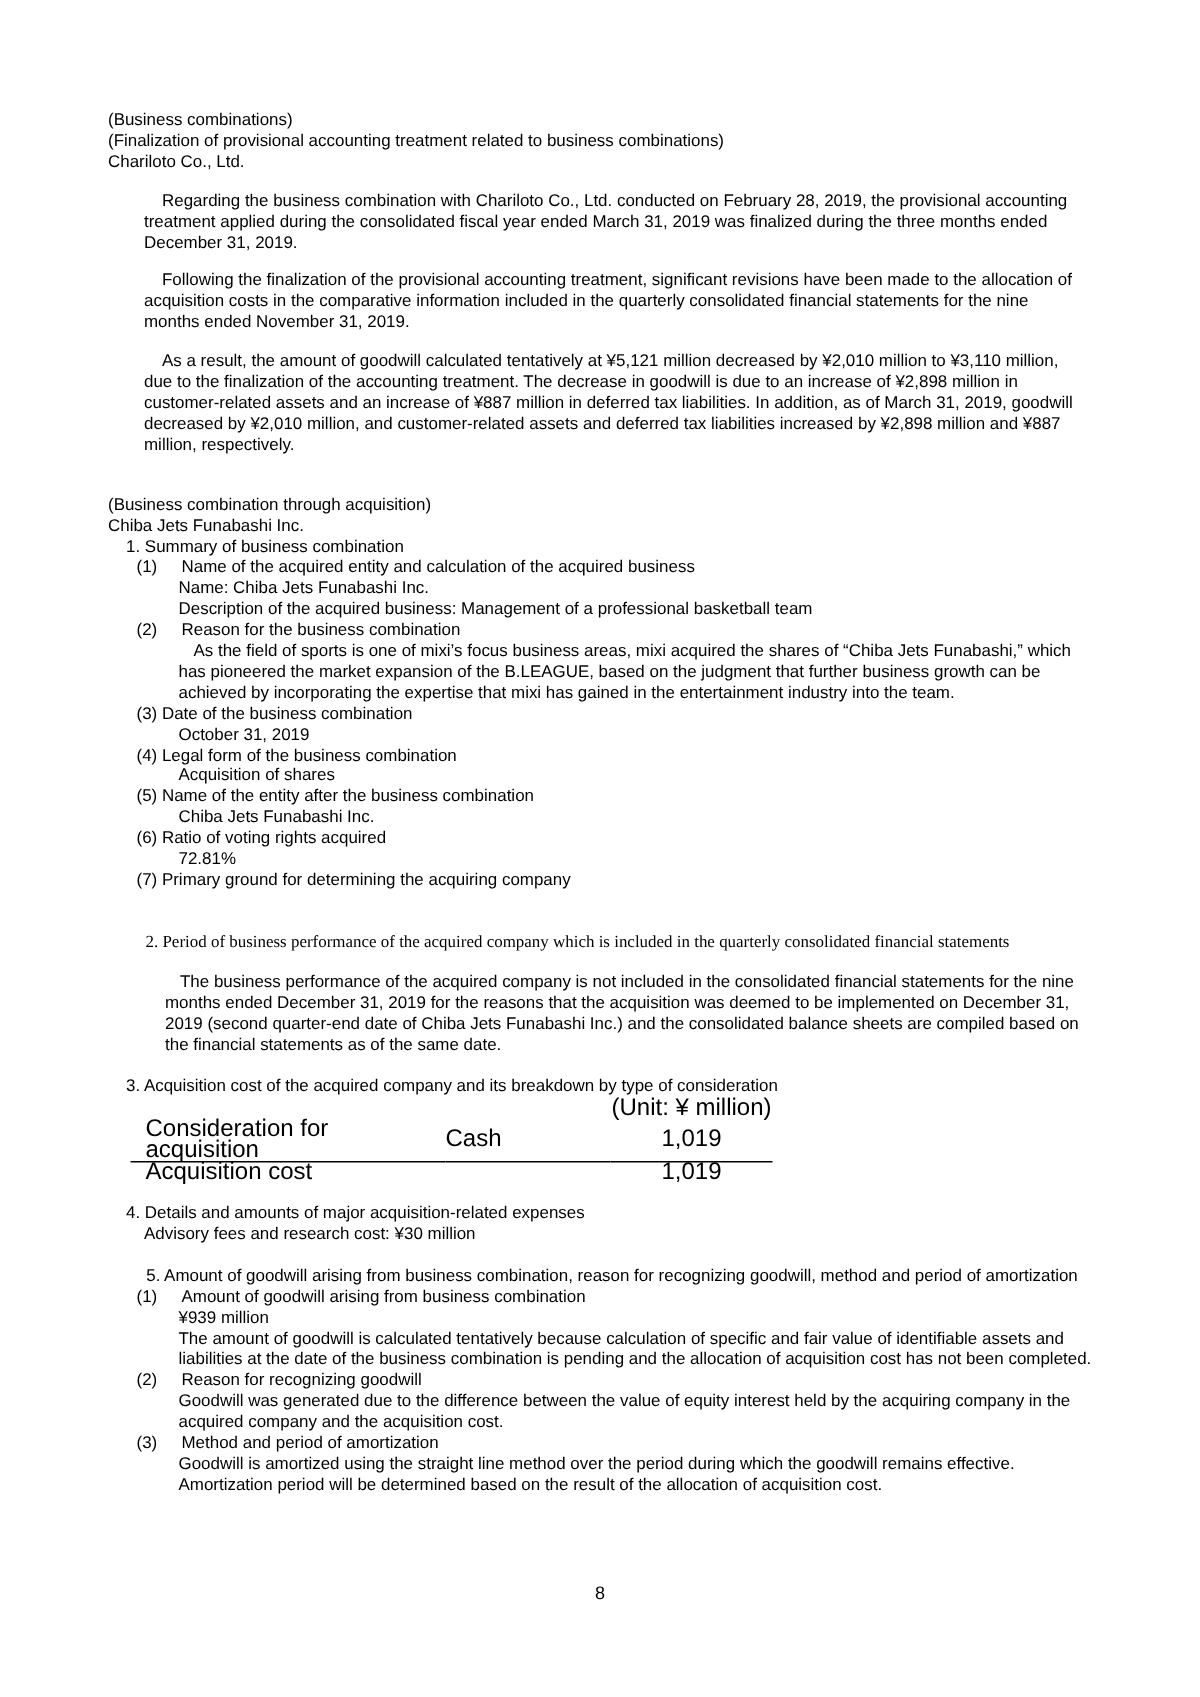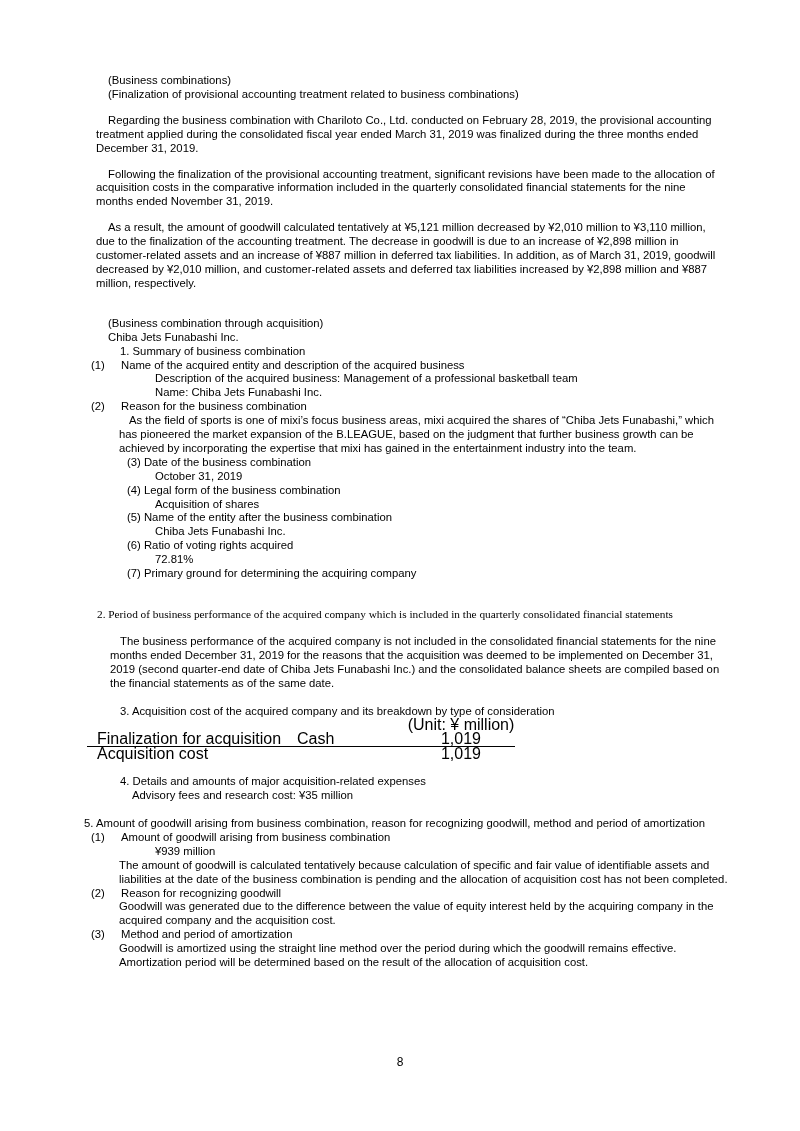--- a/index.html
+++ b/index.html
@@ -1,19 +1,19 @@
 <!DOCTYPE html>
 <html><head>
 <meta charset="utf-8">
 <style>
   html, body { margin: 0; padding: 0; background: #ffffff; }
   body { width: 800px; height: 1131px; position: relative; overflow: hidden;
          font-family: "Liberation Sans", sans-serif; font-size: 11.3px; color: #000; }
   .page { position: absolute; left: 72px; top: 74px; width: 660px; line-height: 13.9px; }
-  .l { white-space: nowrap; margin-left: 36px; }
+  .l { white-space: nowrap; }
   .i1 { padding-left: 12px; }
   .ind-t { text-indent: 12px; padding-left: 12px; margin:12px; }
   .gap { height: 14px; }
   .row { display: flex; }
   .num { width: 30px; flex: none; }
   .sub { padding-left: 47px; }
   .subp { padding-left: 47px; margin:0; }
   .subpi { padding-left: 47px; text-indent: 10px; margin:0; }
   .tbl { margin-left: 15px; width: 428px; border-collapse: collapse; font-size: 16px; }
   .tbl td { padding: 0; height: 13.9px; line-height: 13.9px; }
@@ -22,36 +22,37 @@
   .tbl .c3 { text-align: center; }
   .tbl tr.top td { border-bottom: 1px solid #000; }
   .pageno { position: absolute; top: 1055px; left: 0; width: 800px; text-align: center; font-size: 12px; }
 </style>
 </head>
 <body>
 
 <div class="page">
   <div class="l">(Business combinations)</div>
   <div class="l">(Finalization of provisional accounting treatment related to business combinations)</div>
+  <div class="l">Chariloto Co., Ltd.</div>
   <p class="ind-t">Regarding the business combination with Chariloto Co., Ltd. conducted on February 28, 2019, the provisional accounting treatment applied during the consolidated fiscal year ended March 31, 2019 was finalized during the three months ended December 31, 2019.</p>
   <p class="ind-t">Following the finalization of the provisional accounting treatment, significant revisions have been made to the allocation of acquisition costs in the comparative information included in the quarterly consolidated financial statements for the nine months ended November 31, 2019.</p>
   <p class="ind-t">As a result, the amount of goodwill calculated tentatively at ¥5,121 million decreased by ¥2,010 million to ¥3,110 million, due to the finalization of the accounting treatment. The decrease in goodwill is due to an increase of ¥2,898 million in customer-related assets and an increase of ¥887 million in deferred tax liabilities. In addition, as of March 31, 2019, goodwill decreased by ¥2,010 million, and customer-related assets and deferred tax liabilities increased by ¥2,898 million and ¥887 million, respectively.</p>
 
   <div class="gap"></div>
 
   <div class="l">(Business combination through acquisition)</div>
   <div class="l">Chiba Jets Funabashi Inc.</div>
 
   <div class="l i1">1. Summary of business combination</div>
   <div class="row" style="padding-left:19px">
     <span class="num">(1)</span>
-    <span>Name of the acquired entity and description of the acquired business</span>
+    <span>Name of the acquired entity and calculation of the acquired business</span>
   </div>
+  <div class="l sub">Name: Chiba Jets Funabashi Inc.</div>
   <div class="l sub">Description of the acquired business: Management of a professional basketball team</div>
-  <div class="l sub">Name: Chiba Jets Funabashi Inc.</div>
   <div class="row" style="padding-left:19px">
     <span class="num">(2)</span>
     <span>Reason for the business combination</span>
   </div>
   <p class="subpi">As the field of sports is one of mixi’s focus business areas, mixi acquired the shares of “Chiba Jets Funabashi,” which has pioneered the market expansion of the B.LEAGUE, based on the judgment that further business growth can be achieved by incorporating the expertise that mixi has gained in the entertainment industry into the team.</p>
   <div class="l" style="padding-left:19px">(3) Date of the business combination</div>
   <div class="l sub">October 31, 2019</div>
   <div class="l" style="padding-left:19px">(4) Legal form of the business combination</div>
   <div class="l sub">Acquisition of shares</div>
   <div class="l" style="padding-left:19px">(5) Name of the entity after the business combination</div>
@@ -69,40 +70,40 @@
 
   <div class="l i1">3. Acquisition cost of the acquired company and its breakdown by type of consideration</div>
   <table class="tbl">
     <tbody>
         <tr>
       <td class="c1"></td>
           <td class="c2"></td>
       <td class="c3">(Unit: ¥ million)</td>
     </tr>
     <tr class="top">
-      <td class="c1">Finalization for acquisition</td>
+      <td class="c1">Consideration for acquisition</td>
       <td class="c2">Cash</td>
       <td class="c3">1,019</td>
     </tr>
     <tr>
       <td class="c1">Acquisition cost</td>
       <td class="c2"></td>
       <td class="c3">1,019</td>
     </tr>
   </tbody>
     </table>
 
   <div class="gap"></div>
 
   <div class="l i1">4. Details and amounts of major acquisition-related expenses</div>
-  <div class="l" style="padding-left:24px">Advisory fees and research cost: ¥35 million</div>
+  <div class="l" style="padding-left:24px">Advisory fees and research cost: ¥30 million</div>
 
   <div class="gap"></div>
 
-  <p style="margin:0; padding-left:24px; text-indent:-12px;">5. Amount of goodwill arising from business combination, reason for recognizing goodwill, method and period of amortization</p>
+  <p style="margin:0; padding-left:24px; text-indent:-12px;text-align:center;">5. Amount of goodwill arising from business combination, reason for recognizing goodwill, method and period of amortization</p>
   <div class="row" style="padding-left:19px">
     <span class="num">(1)</span>
     <span>Amount of goodwill arising from business combination</span>
   </div>
   <div class="l sub">¥939 million</div>
   <p class="subp">The amount of goodwill is calculated tentatively because calculation of specific and fair value of identifiable assets and liabilities at the date of the business combination is pending and the allocation of acquisition cost has not been completed.</p>
   <div class="row" style="padding-left:19px">
     <span class="num">(2)</span>
     <span>Reason for recognizing goodwill</span>
   </div>

